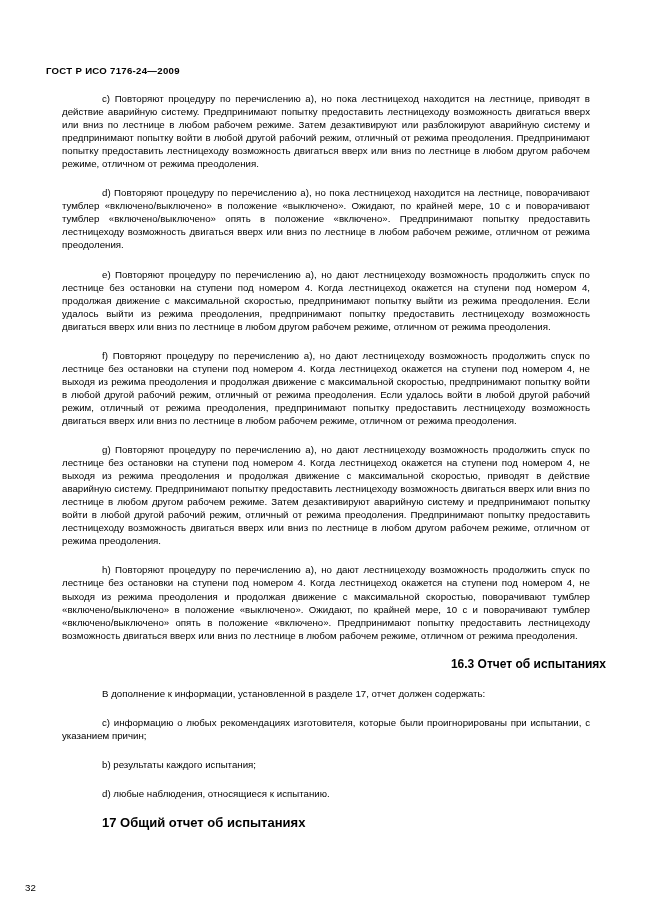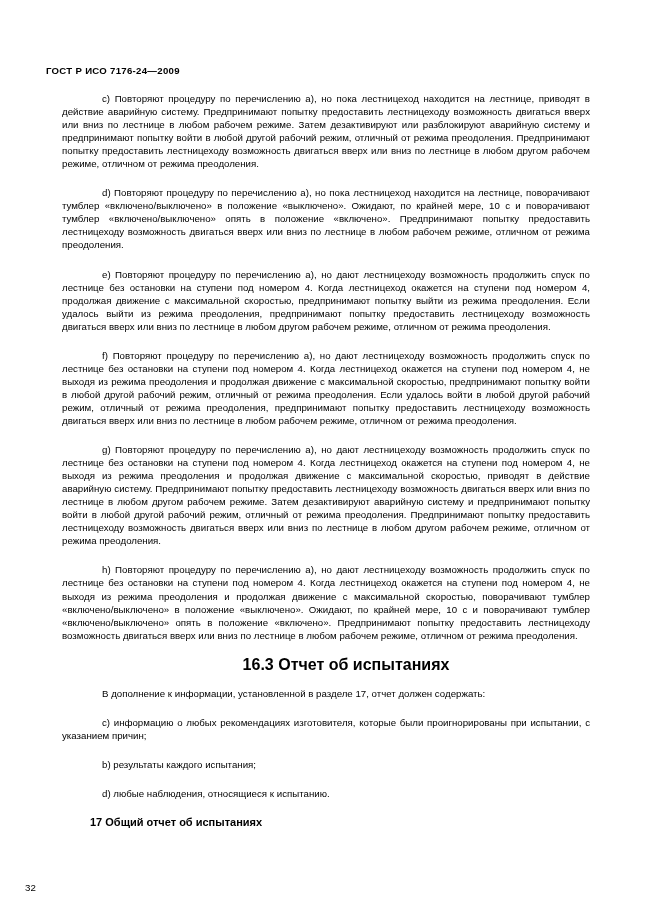--- a/index.html
+++ b/index.html
@@ -41,29 +41,29 @@
     margin: 16px;
     font-size: 9.7px;
     line-height: 13.05px;
     text-align: justify;
     text-indent: 40px;
     hyphens: manual;
     word-spacing: 0px;
   }
   h3.sub-heading {
     margin: 0;
-    font-size: 16px;
+    font-size: 12px;
     line-height: 13.05px;
     font-weight: bold;
     text-indent: 40px;
-    text-align: center;
+    text-align: right;
   }
   h2.section-heading {
-    margin: 4px;
-    font-size: 11px;
+    margin: 16px;
+    font-size: 13px;
     line-height: 13.05px;
     font-weight: bold;
     text-indent: 40px;
     text-align: left;
   }
   .gap-before-section {
     margin-top: 19px;
   }
   .gap-after-section {
     margin-top: 19px;

